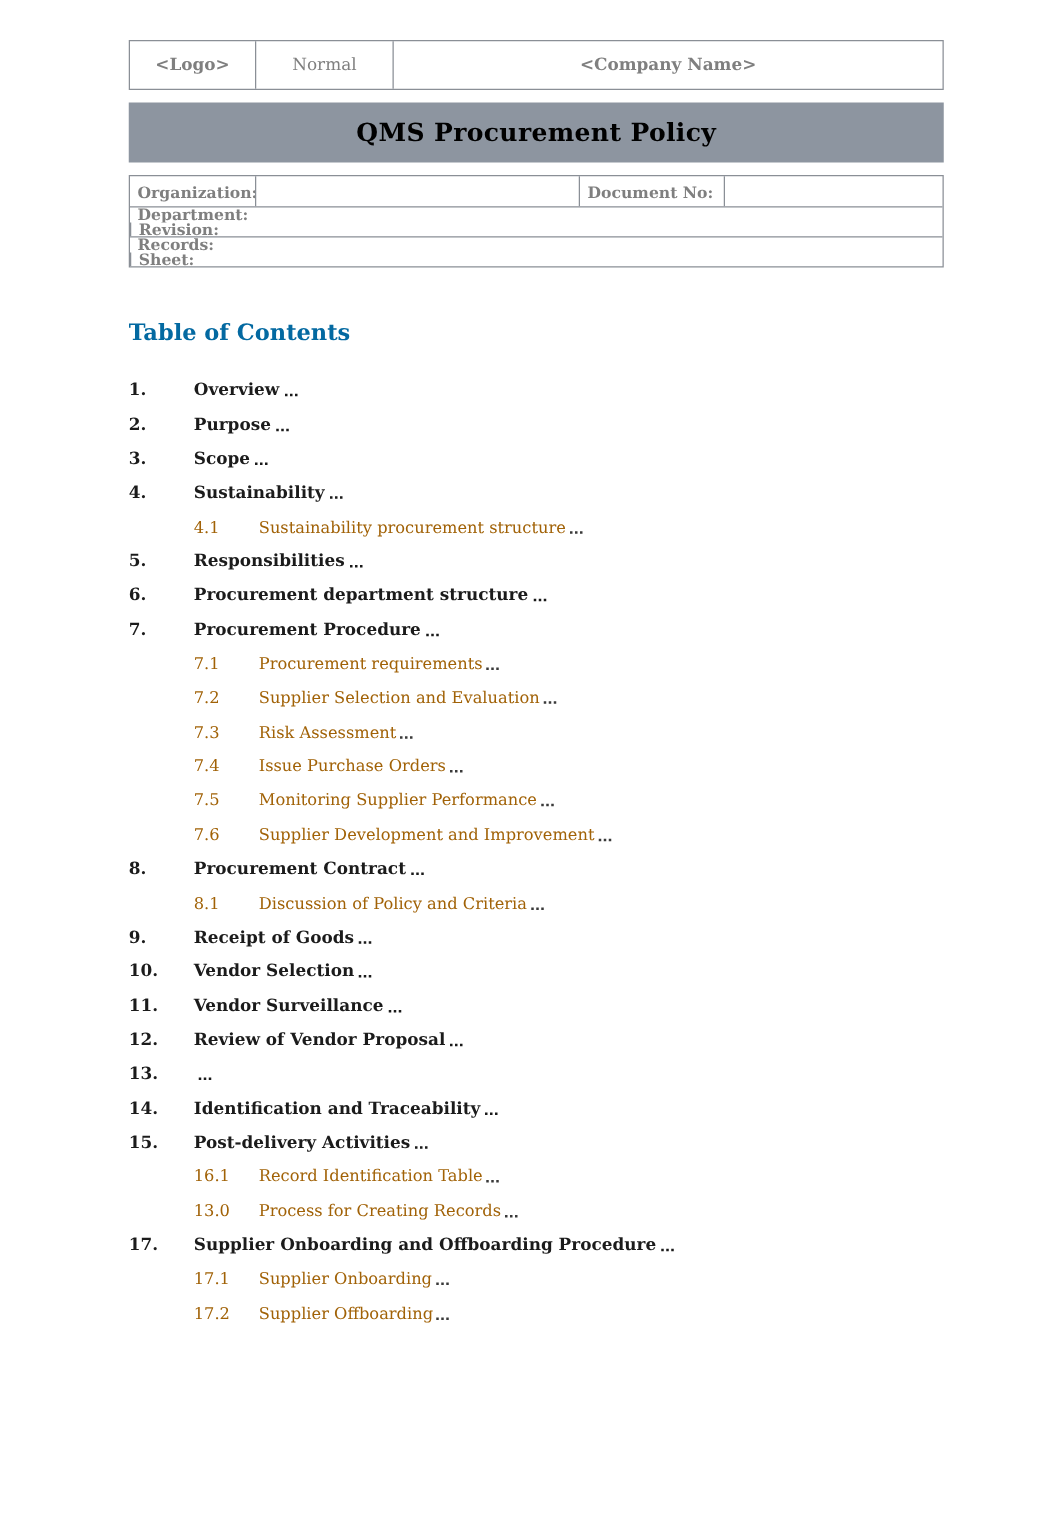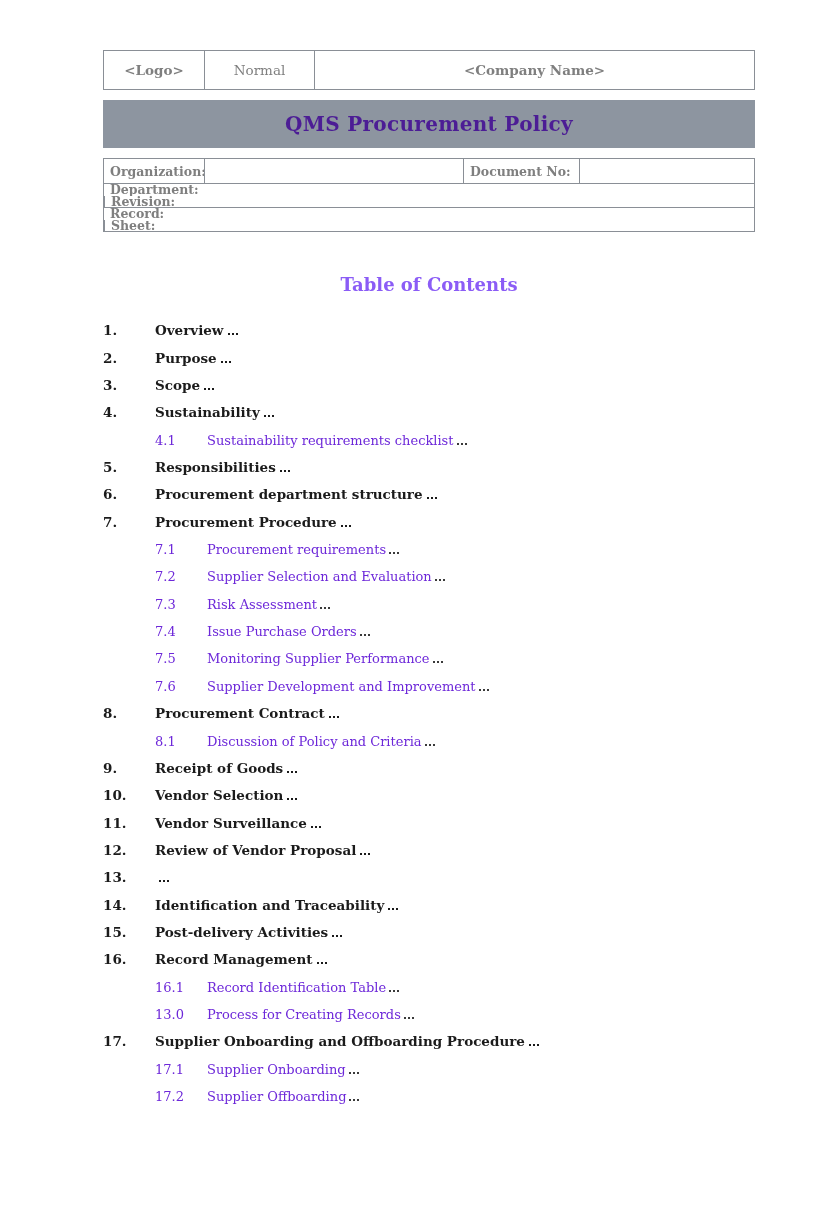--- a/index.html
+++ b/index.html
@@ -12,21 +12,21 @@
   html,body{margin:0;padding:0;}
   body{
     width:840px;height:1213px;
     background:#ffffff;
     font-family:"DejaVu Serif","Liberation Serif",serif;
     color:var(--ink);
     overflow:hidden;
   }
   .page{
     width:840px;height:1213px;
-    padding:50px 85px 0 103px;
+    padding:32px 85px 0 103px;
   }
   
   .hdr{
     display:flex;
     height:40px;
     border:1px solid var(--border);
   }
   .hdr-cell{
     display:flex;align-items:center;justify-content:center;
     font-size:13.5px;color:var(--label);
@@ -36,21 +36,21 @@
   .hdr-company{flex:1;font-weight:bold;}
   .hdr-normal{width:110px;font-weight:normal;}
   
   .banner{
     margin-top:10px;
     height:48px;
     background:var(--banner-bg);
     display:flex;align-items:center;justify-content:center;
   }
   .banner span{
-    color:#4c1d95;font-weight:bold;font-size:20px;letter-spacing:.3px;
+    color:#000000;font-weight:bold;font-size:20px;letter-spacing:.3px;
   }
   
   .meta{
     margin-top:10px;
     border:1px solid var(--border);
   }
   .meta-row{display:flex;height:24px;}
   .meta-row + .meta-row{border-top:1px solid var(--border);flex-direction:column;}
   .meta-cell{
     display:flex;align-items:center;
@@ -59,42 +59,42 @@
     overflow:hidden;white-space:nowrap;text-align:center;
   }
   .meta-cell + .meta-cell{border-left:1px solid var(--border);}
   .mc-l1{width:100px;}
   .mc-v1{width:259px;}
   .mc-l2{width:116px;}
   .mc-v2{flex:1;}
   
   .toc-title{
     margin-top:42px;
-    text-align:center;
-    font-size:18px;font-weight:bold;color:#8b5cf6;
+    text-align:left;
+    font-size:18px;font-weight:bold;color:#0369a1;
   }
   .toc-list{margin-top:21px;}
   .toc-row{
     display:flex;align-items:flex-end;
     height:27.35px;
     padding-bottom:5px;
   }
   .toc-row .num{flex:0 0 auto;}
   .toc-row .ttl{flex:0 1 auto;white-space:nowrap;}
   .toc-row .leader{
     flex:1 1 auto;
     border-bottom:2px dotted #2a2a2a;
     margin:0 6px 3px 4px;
     min-width:10px;
   }
   .toc-row .page{flex:0 0 auto;min-width:14px;text-align:right;}
   .toc-row.lvl1{font-weight:bold;font-size:13.5px;}
   .toc-row.lvl1 .num{width:52px;}
   .toc-row.lvl1 .leader{border-bottom-color:#1a1a1a;}
-  .toc-row.lvl2{font-weight:normal;font-size:13px;color:#6d28d9;}
+  .toc-row.lvl2{font-weight:normal;font-size:13px;color:#a16207;}
   .toc-row.lvl2 .num{margin-left:52px;width:52px;}
   .toc-row.lvl2 .leader{margin:0 3px 3px 3px;border-bottom-color:#3a3a3a;}
 </style>
 </head>
 <body>
 
 <div class="page">
 
   <div class="hdr">
     <div class="hdr-cell hdr-logo">&lt;Logo&gt;</div>
@@ -113,21 +113,21 @@
         <div class="meta-cell mc-l2">Document No:</div>
         <div class="meta-cell mc-v2"></div>
       </div>
       <div class="meta-row">
         <div class="meta-cell mc-l1">Department:</div>
         <div class="meta-cell mc-v1"></div>
         <div class="meta-cell mc-l2">Revision:</div>
         <div class="meta-cell mc-v2">0.1</div>
       </div>
       <div class="meta-row">
-        <div class="meta-cell mc-l1">Record:</div>
+        <div class="meta-cell mc-l1">Records:</div>
         <div class="meta-cell mc-v1"></div>
         <div class="meta-cell mc-l2">Sheet:</div>
         <div class="meta-cell mc-v2">1 of 16</div>
       </div>
     </div>
 
   <div class="toc-title">Table of Contents</div>
 
   <div class="toc-list">
       <div class="toc-row lvl1">
@@ -149,21 +149,21 @@
         <span class="page">4</span>
       </div>
       <div class="toc-row lvl1">
         <span class="num">4.</span>
         <span class="ttl">Sustainability</span>
         <span class="leader"></span>
         <span class="page">4</span>
       </div>
       <div class="toc-row lvl2">
         <span class="num">4.1</span>
-        <span class="ttl">Sustainability requirements checklist</span>
+        <span class="ttl">Sustainability procurement structure</span>
         <span class="leader"></span>
         <span class="page">4</span>
       </div>
       <div class="toc-row lvl1">
         <span class="num">5.</span>
         <span class="ttl">Responsibilities</span>
         <span class="leader"></span>
         <span class="page">5</span>
       </div>
       <div class="toc-row lvl1">
@@ -260,26 +260,20 @@
         <span class="ttl">Identification and Traceability</span>
         <span class="leader"></span>
         <span class="page">13</span>
       </div>
       <div class="toc-row lvl1">
         <span class="num">15.</span>
         <span class="ttl">Post-delivery Activities</span>
         <span class="leader"></span>
         <span class="page">13</span>
       </div>
-      <div class="toc-row lvl1">
-        <span class="num">16.</span>
-        <span class="ttl">Record Management</span>
-        <span class="leader"></span>
-        <span class="page">14</span>
-      </div>
       <div class="toc-row lvl2">
         <span class="num">16.1</span>
         <span class="ttl">Record Identification Table</span>
         <span class="leader"></span>
         <span class="page">14</span>
       </div>
       <div class="toc-row lvl2">
         <span class="num">13.0</span>
         <span class="ttl">Process for Creating Records</span>
         <span class="leader"></span>

